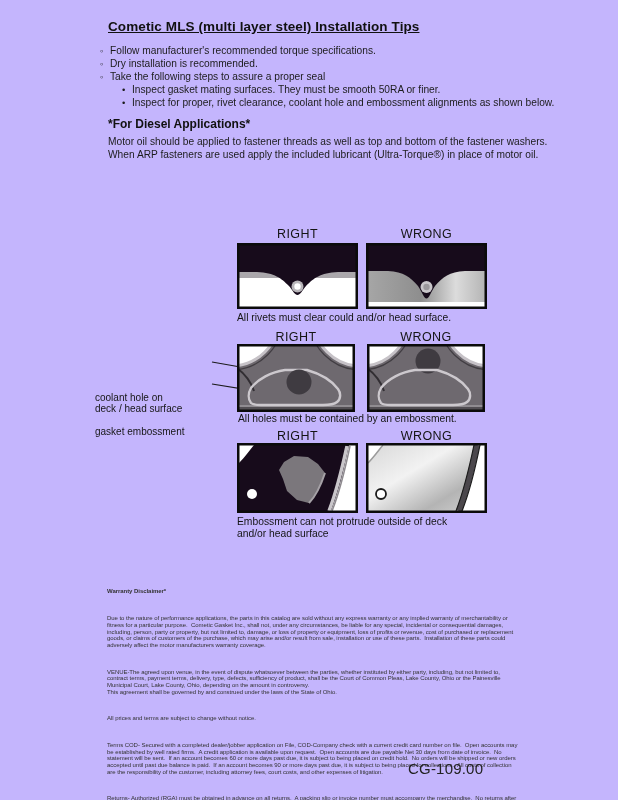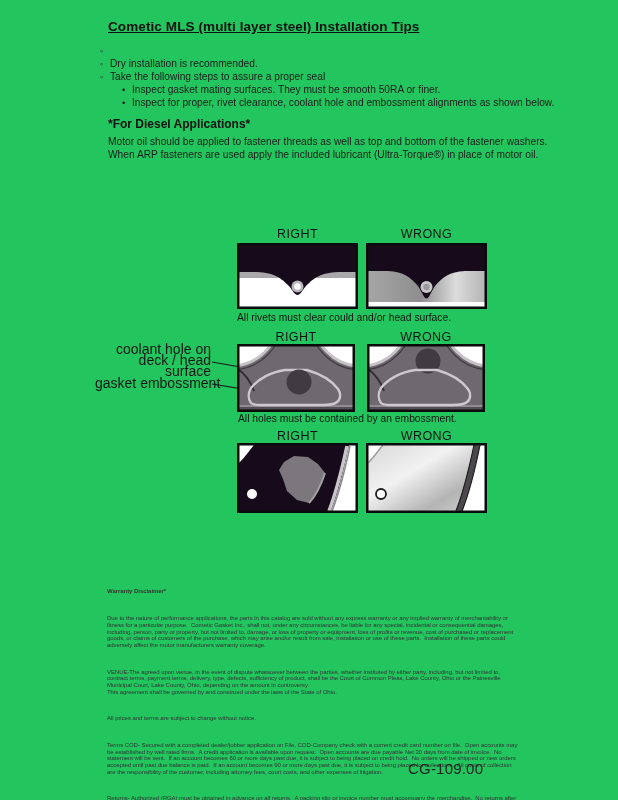--- a/index.html
+++ b/index.html
@@ -1,48 +1,49 @@
 <!DOCTYPE html>
 <html><head>
 <meta charset="utf-8">
 <style>
   html,body{margin:0;padding:0;background:#fff;}
-  #page{position:relative;width:618px;height:800px;background:#22c55e;
+  #page{position:relative;width:618px;height:800px;background:#c4b5fd;
         font-family:"Liberation Sans",sans-serif;color:#1c1c1c;overflow:hidden;}
   .abs{position:absolute;}
   .title{left:108px;top:19px;font-size:13.5px;font-weight:bold;
          text-decoration:underline;letter-spacing:.1px;color:#111;}
   .bullets{left:100px;top:44px;font-size:10.2px;line-height:13px;}
   .brow{display:flex;white-space:nowrap;}
   .brow .mk{width:10px;flex:0 0 10px;font-size:9.5px;}
   .brow.sub{margin-left:22px;}
   .h2{left:108px;top:117px;font-size:12px;font-weight:bold;color:#111;}
   .para{left:108px;font-size:10.2px;line-height:13px;white-space:pre-line;width:480px;}
   .figrow{left:0;width:538px;}
   .figlabel{font-size:12.5px;letter-spacing:.4px;text-align:center;color:#141414;}
   .figimg{line-height:0;}
   .figimg svg{display:block;}
   .caption{font-size:10.3px;color:#141414;white-space:pre-line;line-height:12px;}
-  .ann{font-size:14px;line-height:11px;text-align:right;color:#161616;white-space:pre-line;}
+  .ann{font-size:10px;line-height:11px;text-align:left;color:#161616;white-space:pre-line;margin-top:48px;}
   .legal{left:107px;top:574px;font-size:6px;line-height:6.8px;letter-spacing:-.05px;
          color:#333;white-space:pre;}
   .legal .lh{font-weight:bold;margin:0 0 7px 0;}
   .legal p{margin:0 0 6px 0;}
   .pagecode{left:408px;top:760px;font-size:15px;color:#222;letter-spacing:.2px;}
 </style>
 </head>
 <body>
 
 <div id="page">
 
   <div class="abs title">Cometic MLS (multi layer steel) Installation Tips</div>
 
   <div class="abs bullets">
     <div class="brow">
       <span class="mk">◦</span>
+      <span>Follow manufacturer's recommended torque specifications.</span>
     </div>
     <div class="brow">
       <span class="mk">◦</span>
       <span>Dry installation is recommended.</span>
     </div>
     <div class="brow">
       <span class="mk">◦</span>
       <span>Take the following steps to assure a proper seal</span>
     </div>
     <div class="brow sub">
@@ -181,20 +182,22 @@
         <path d="M17,2 L112,2 C107,26 102,48 94,68 L2,68 L2,20 C8,14 12,8 17,2 Z" fill="url(#g3w)"></path>
         <path d="M17,2 C12,8 8,14 2,20" fill="none" stroke="#9b9b9b" stroke-width="1.5"></path>
         <path d="M111,2 C106,26 101,47 93,68" fill="none" stroke="#4b474c" stroke-width="6"></path>
         <path d="M108,2 C103,26 98,47 90,68" fill="none" stroke="#1c1c1c" stroke-width="1.2"></path>
         <path d="M114,2 C109,27 104,48 96,68" fill="none" stroke="#1c1c1c" stroke-width="1.2"></path>
         <circle cx="15" cy="51" r="5" fill="#ffffff" stroke="#1c1c1c" stroke-width="1.8"></circle>
         <rect x="1.25" y="1.25" width="118.5" height="67.5" fill="none" stroke="#0b0b0b" stroke-width="2.5"></rect>
       </svg>
     </div>
 
+    <div class="abs caption" style="left:237px;top:87px">Embossment can not protrude outside of deck
+and/or head surface</div>
   </div>
 
   <div class="abs legal">
     <p class="lh">Warranty Disclaimer*</p>
     <p>Due to the nature of performance applications, the parts in this catalog are sold without any express warranty or any implied warranty of merchantability or
 fitness for a particular purpose.  Cometic Gasket Inc., shall not, under any circumstances, be liable for any special, incidental or consequential damages,
 including, person, party or property, but not limited to, damage, or loss of property or equipment, loss of profits or revenue, cost of purchased or replacement
 goods, or claims of customers of the purchase, which may arise and/or result from sale, installation or use of these parts.  Installation of these parts could
 adversely affect the motor manufacturers warranty coverage.</p>
     <p>VENUE-The agreed upon venue, in the event of dispute whatsoever between the parties, whether instituted by either party, including, but not limited to,

